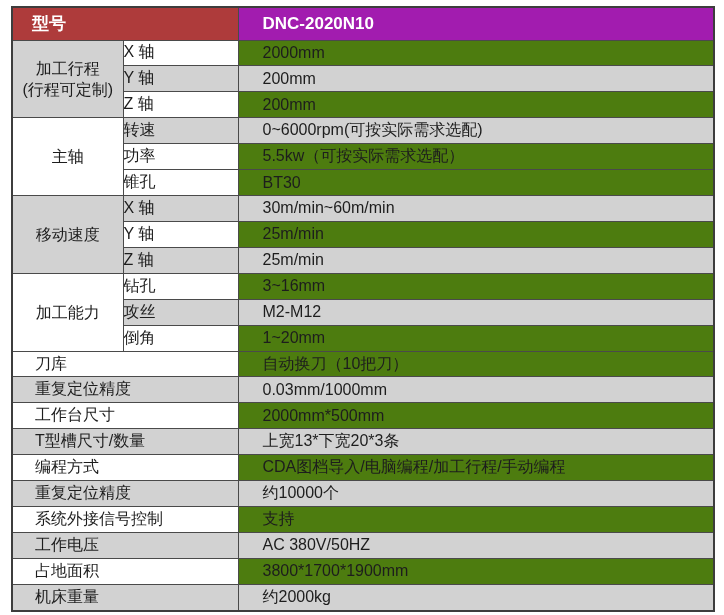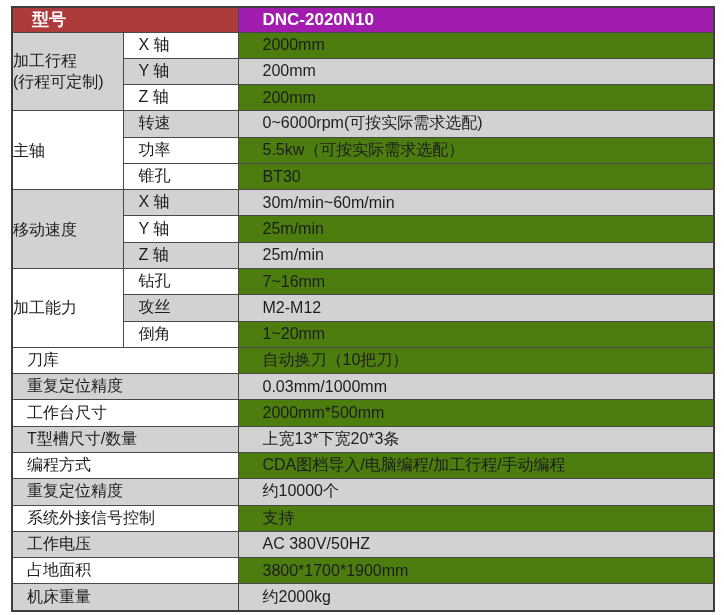--- a/index.html
+++ b/index.html
@@ -28,38 +28,38 @@
   th, td {
     border: 1px solid #4a4a4a;
     padding: 0;
     font-size: 16px;
     color: #1d1d1d;
     font-weight: 400;
     white-space: nowrap;
     overflow: hidden;
     vertical-align: middle;
   }
-  thead tr { height: 25px; }
+  thead tr { height: 33px; }
   tr.head th {
     color: #ffffff;
     font-weight: 700;
     text-align: left;
     font-size: 17px;
   }
   th.model-label { background: #ae3b3b; padding-left: 19px; }
   th.model-value { background: #a21caf; padding-left: 24px; }
   td.group {
-    text-align: left;
+    text-align: center;
     line-height: 21px;
     background: #ffffff;
     margin-top: 8px;
   }
-  td.param  { padding-left: 15px; background: #ffffff; }
+  td.param  { background: #ffffff; }
   td.value  { padding-left: 24px; background: #4d7c0f; }
-  td.label1 { padding-left: 14px; background: #ffffff; margin-left: 45px; }
+  td.label1 { padding-left: 22px; background: #ffffff; margin-left: 45px; }
   td.shade  { background: #d2d2d2; }
 </style>
 </head>
 <body>
 
 <div class="page">
   <table class="spec">
     <colgroup>
         <col class="c1">
         <col class="c2">
@@ -116,21 +116,21 @@
       </tr>
       <tr>
         <td class="param shade"><span>Z 轴</span></td>
         <td class="value shade"><span>25m/min</span></td>
       </tr>
       <tr>
         <td class="group" rowspan="3">
           <div>加工能力</div>
         </td>
         <td class="param"><span>钻孔</span></td>
-        <td class="value"><span>7~16mm</span></td>
+        <td class="value"><span>3~16mm</span></td>
       </tr>
       <tr>
         <td class="param shade"><span>攻丝</span></td>
         <td class="value shade"><span>M2-M12</span></td>
       </tr>
       <tr>
         <td class="param"><span>倒角</span></td>
         <td class="value"><span>1~20mm</span></td>
       </tr>
       <tr>

